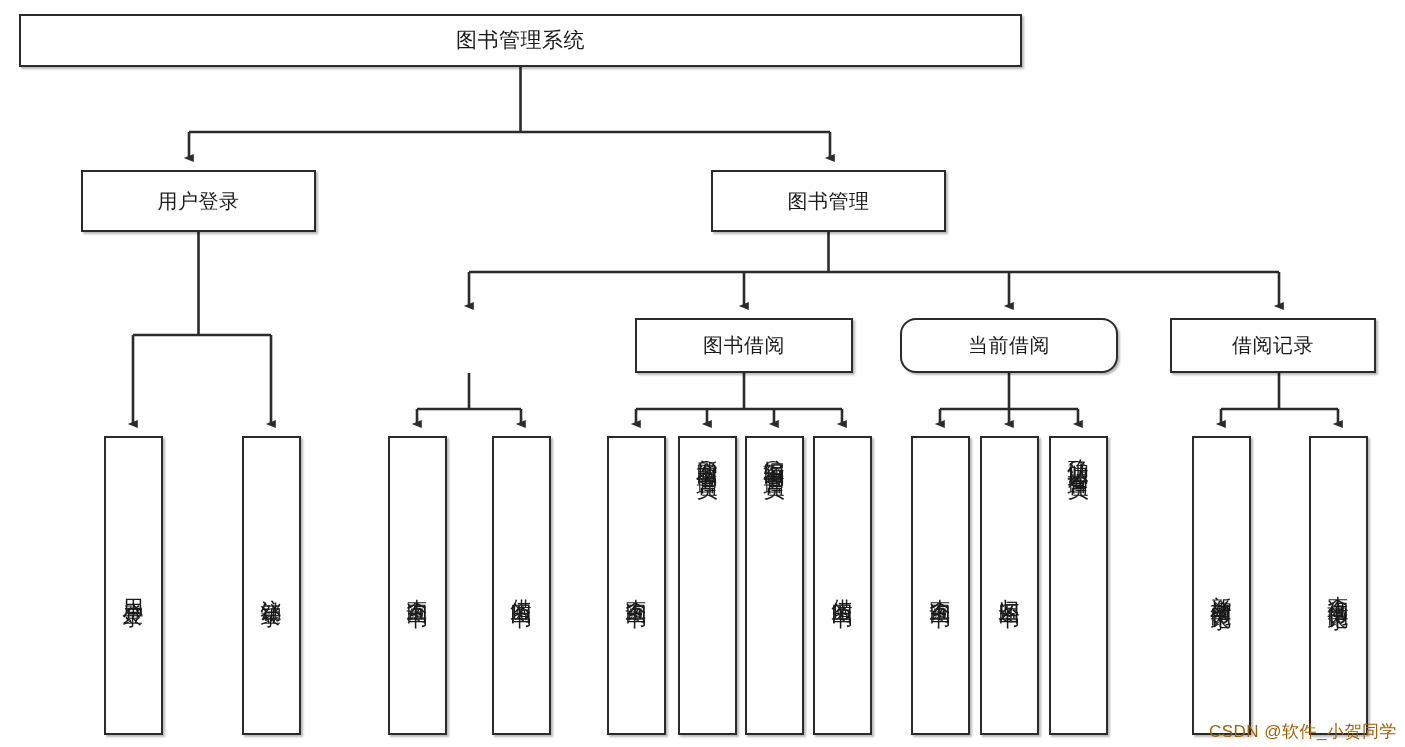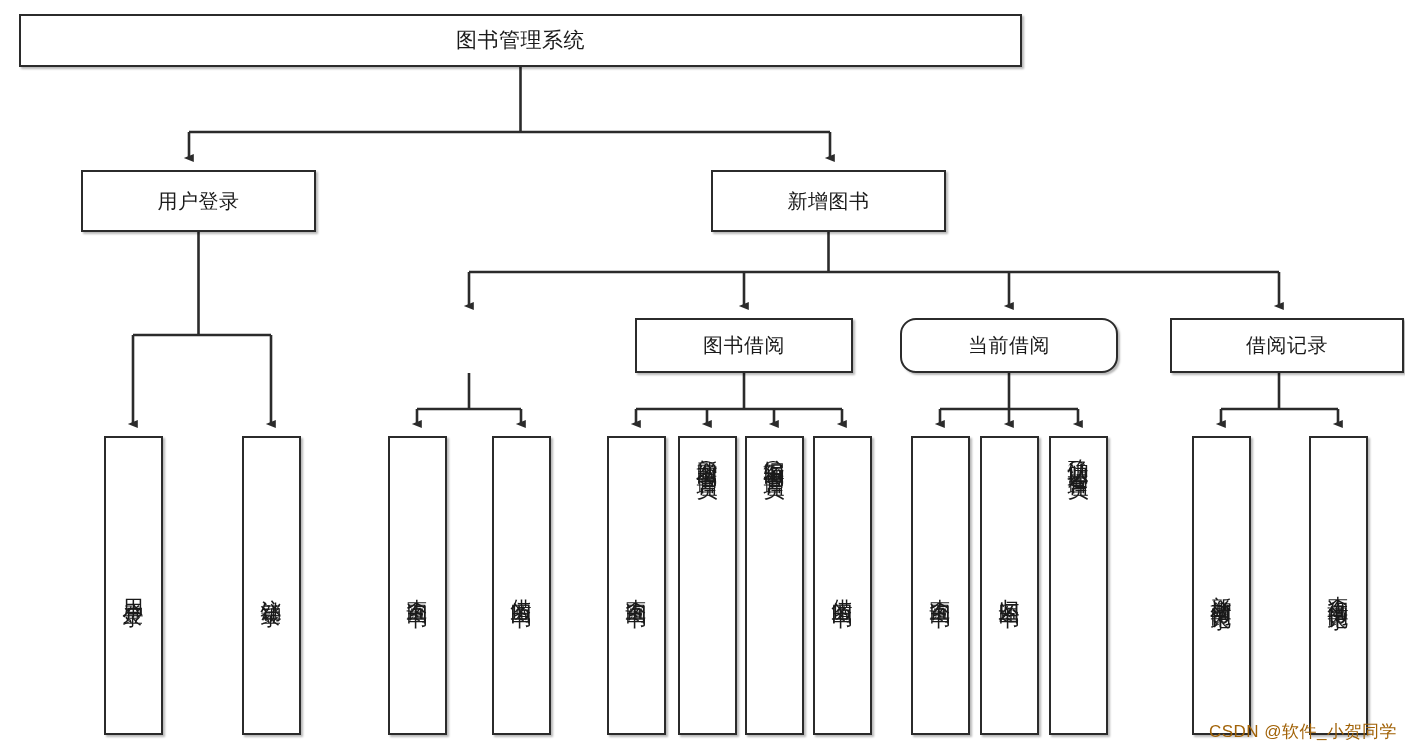--- a/index.html
+++ b/index.html
@@ -130,30 +130,30 @@
   </svg>
 
   <div class="node-box node-root" style="left:19px;top:14px;width:1003px;height:53px;">
     <span class="node-label">图书管理系统</span>
   </div>
 
   <div class="node-box node-l2" style="left:81px;top:170px;width:235px;height:62px;">
     <span class="node-label">用户登录</span>
   </div>
   <div class="node-box node-l2" style="left:711px;top:170px;width:235px;height:62px;">
-    <span class="node-label">新增图书</span>
+    <span class="node-label">图书管理</span>
   </div>
 
   <div class="node-box node-l3" style="left:635px;top:318px;width:218px;height:55px;">
     <span class="node-label">图书借阅</span>
   </div>
   <div class="node-box node-l3" style="left:900px;top:318px;width:218px;height:55px;border-radius:16px;">
     <span class="node-label">当前借阅</span>
   </div>
-  <div class="node-box node-l3" style="left:1170px;top:318px;width:234px;height:55px;">
+  <div class="node-box node-l3" style="left:1170px;top:318px;width:206px;height:55px;">
     <span class="node-label">借阅记录</span>
   </div>
 
   <div class="leaf-box center-v" style="left:104px;top:436px;width:59px;height:299px;">
     <span class="leaf-label">用户登录</span>
   </div>
   <div class="leaf-box center-v" style="left:242px;top:436px;width:59px;height:299px;">
     <span class="leaf-label">注销登录</span>
   </div>
 

